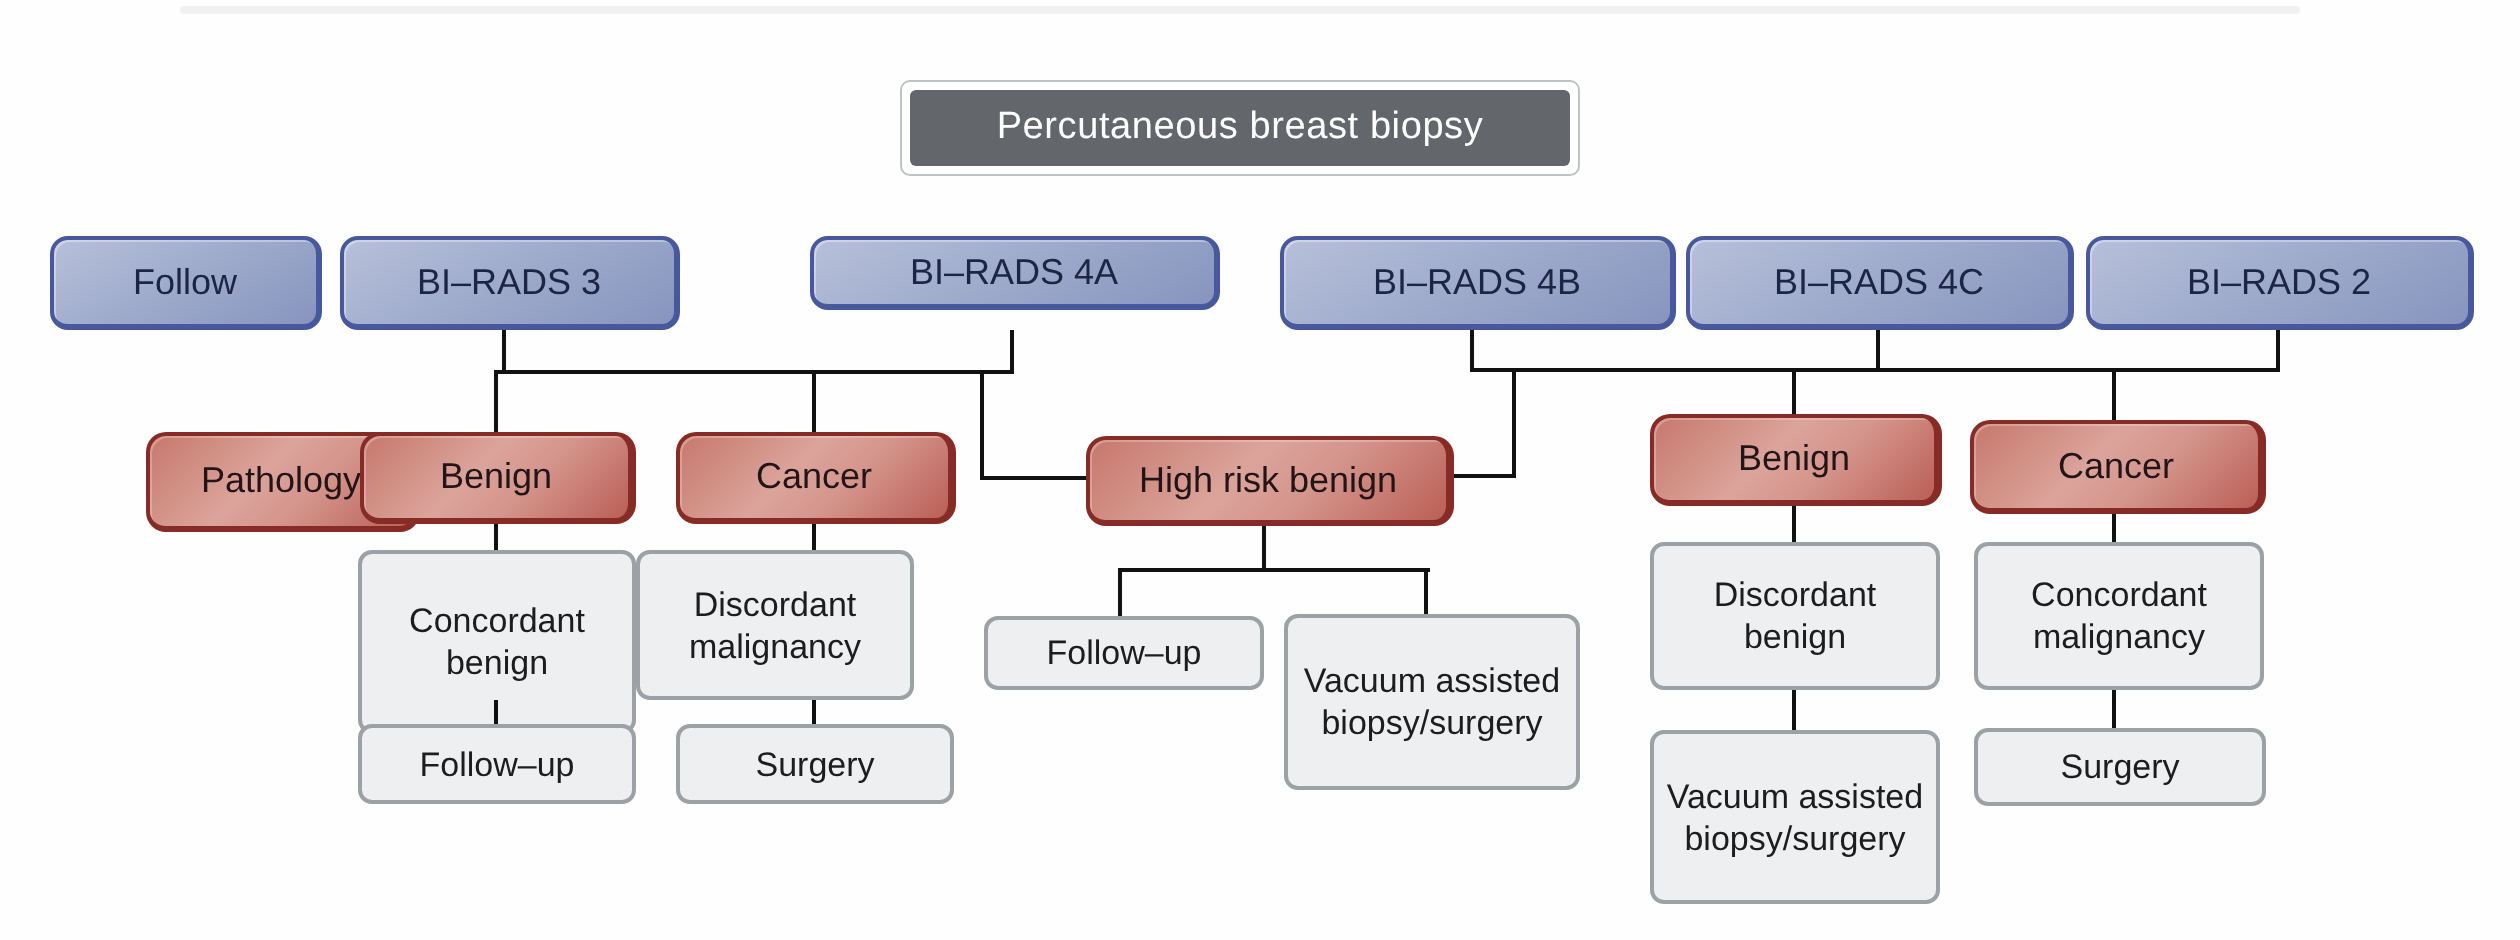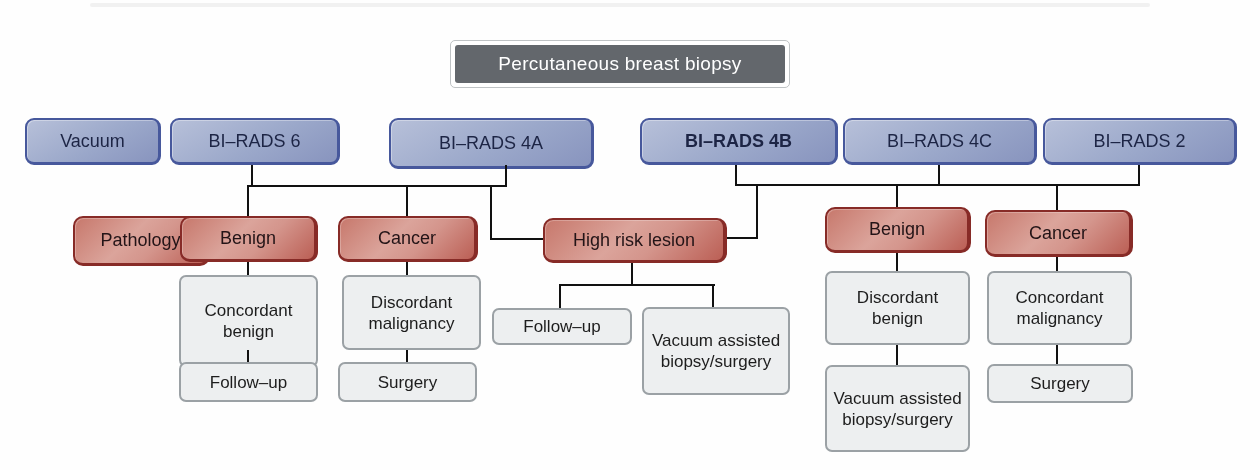--- a/index.html
+++ b/index.html
@@ -50,37 +50,37 @@
 <body>
 
 <div class="stage">
 
   <div class="artifact" style="left:90px;top:3px;width:1060px;height:4px;"></div>
 
   <div class="title-outer" style="left:450px;top:40px;width:340px;height:48px;">
     <div class="title-inner">Percutaneous breast biopsy</div>
   </div>
 
-  <div class="node node-blue" style="left:25px;top:118px;width:136px;height:47px;">Vacuum</div>
-  <div class="node node-blue" style="left:170px;top:118px;width:170px;height:47px;">BI–RADS 6</div>
-  <div class="node node-blue" style="left:389px;top:118px;width:205px;height:51px;">BI–RADS 4A</div>
-  <div class="node node-blue" style="left:640px;top:118px;width:198px;height:47px;font-weight:bold;">BI–RADS 4B</div>
+  <div class="node node-blue" style="left:25px;top:118px;width:136px;height:47px;">Follow</div>
+  <div class="node node-blue" style="left:170px;top:118px;width:170px;height:47px;">BI–RADS 3</div>
+  <div class="node node-blue" style="left:405px;top:118px;width:205px;height:37px;">BI–RADS 4A</div>
+  <div class="node node-blue" style="left:640px;top:118px;width:198px;height:47px;">BI–RADS 4B</div>
   <div class="node node-blue" style="left:843px;top:118px;width:194px;height:47px;">BI–RADS 4C</div>
   <div class="node node-blue" style="left:1043px;top:118px;width:194px;height:47px;">BI–RADS 2</div>
 
   <div class="node node-red" style="left:25px;top:216px;width:137px;height:50px;margin-left:48px;">Pathology</div>
   <div class="node node-red" style="left:180px;top:216px;width:138px;height:46px;">Benign</div>
   <div class="node node-red" style="left:338px;top:216px;width:140px;height:46px;">Cancer</div>
-  <div class="node node-red" style="left:543px;top:218px;width:184px;height:45px;">High risk lesion</div>
+  <div class="node node-red" style="left:543px;top:218px;width:184px;height:45px;">High risk benign</div>
   <div class="node node-red" style="left:825px;top:207px;width:146px;height:46px;">Benign</div>
   <div class="node node-red" style="left:985px;top:210px;width:148px;height:47px;">Cancer</div>
 
   <div class="node node-out" style="left:179px;top:275px;width:139px;height:92px;">Concordant benign</div>
   <div class="node node-out" style="left:179px;top:362px;width:139px;height:40px;">Follow–up</div>
-  <div class="node node-out" style="left:342px;top:275px;width:139px;height:75px;">Discordant malignancy</div>
+  <div class="node node-out" style="left:318px;top:275px;width:139px;height:75px;">Discordant malignancy</div>
   <div class="node node-out" style="left:338px;top:362px;width:139px;height:40px;">Surgery</div>
   <div class="node node-out" style="left:492px;top:308px;width:140px;height:37px;">Follow–up</div>
   <div class="node node-out" style="left:642px;top:307px;width:148px;height:88px;">Vacuum assisted biopsy/surgery</div>
   <div class="node node-out" style="left:825px;top:271px;width:145px;height:74px;">Discordant benign</div>
   <div class="node node-out" style="left:825px;top:365px;width:145px;height:87px;">Vacuum assisted biopsy/surgery</div>
   <div class="node node-out" style="left:987px;top:271px;width:145px;height:74px;">Concordant malignancy</div>
   <div class="node node-out" style="left:987px;top:364px;width:146px;height:39px;">Surgery</div>
 
   <div class="ln v" style="left:251px;top:165px;height:22px;"></div>
   <div class="ln v" style="left:505px;top:165px;height:22px;"></div>

